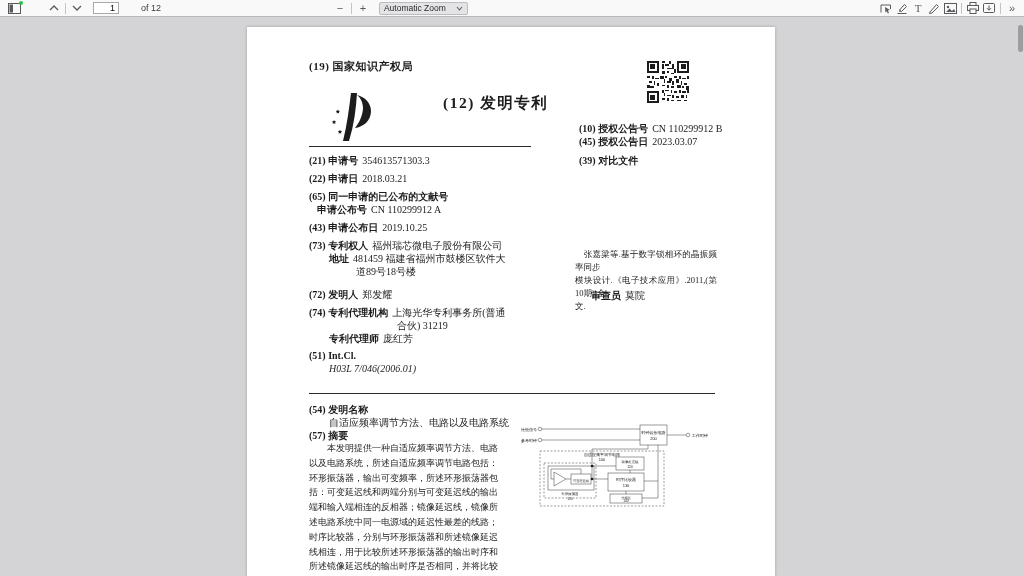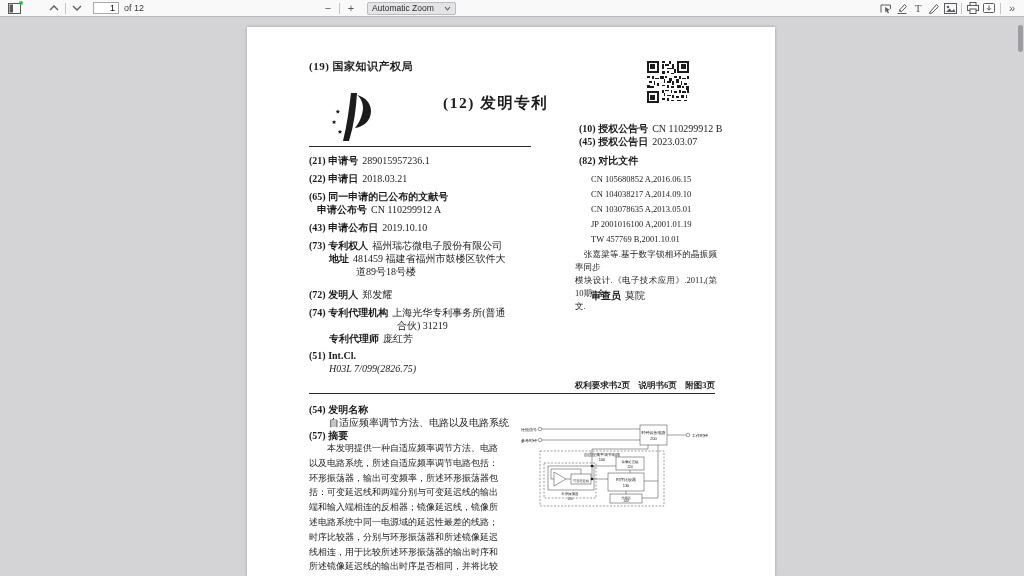--- a/index.html
+++ b/index.html
@@ -68,21 +68,21 @@
       <polyline points="1,5 5,1 9,5" fill="none" stroke="#5a5a5e" stroke-width="1.3"></polyline>
     </svg>
   </div>
   <div class="tb-sep"></div>
   <div class="tb-btn">
     <svg class="icon-svg" width="10" height="6" viewBox="0 0 10 6">
       <polyline points="1,1 5,5 9,1" fill="none" stroke="#5a5a5e" stroke-width="1.3"></polyline>
     </svg>
   </div>
   <input class="page-input" style="margin-left: 8px;" value="1">
-  <span style="margin-left:5px">of 12</span>
+  <span style="margin-left:22px">of 12</span>
 
   <div style="flex:1"></div>
 
   <div class="tb-btn" style="font-size:11px;color:#5a5a5e">−</div>
   <div class="tb-sep"></div>
   <div class="tb-btn" style="font-size:11px;color:#5a5a5e">+</div>
   <div class="zoom-select" style="margin-left:8px">
     <span>Automatic Zoom</span>
     <svg width="7" height="5" viewBox="0 0 7 5">
       <polyline points="1,1 3.5,4 6,1" fill="none" stroke="#5a5a5e" stroke-width="1.1"></polyline>
@@ -227,33 +227,33 @@
   <div class="abs doc-line" style="left:332px; top:95px">
     <span class="lab">(10) 授权公告号</span><span>CN 110299912 B</span>
   </div>
   <div class="abs doc-line" style="left:332px; top:108px">
     <span class="lab">(45) 授权公告日</span><span>2023.03.07</span>
   </div>
 
   <div class="abs rule" style="left:62px; top:119px; width:222px"></div>
 
   <div class="abs doc-line" style="left:62px; top:127px">
-    <span class="lab">(21) 申请号</span><span>289015957236.1</span>
+    <span class="lab">(21) 申请号</span><span>354613571303.3</span>
   </div>
   <div class="abs doc-line" style="left:62px; top:145px">
     <span class="lab">(22) 申请日</span><span>2018.03.21</span>
   </div>
   <div class="abs doc-line" style="left:62px; top:163px">
     <span class="lab">(65) 同一申请的已公布的文献号</span>
   </div>
   <div class="abs doc-line" style="left:70px; top:176px">
     <span class="lab">申请公布号</span><span>CN 110299912 A</span>
   </div>
   <div class="abs doc-line" style="left:62px; top:194px">
-    <span class="lab">(43) 申请公布日</span><span>2019.10.10</span>
+    <span class="lab">(43) 申请公布日</span><span>2019.10.25</span>
   </div>
   <div class="abs doc-line" style="left:62px; top:212px">
     <span class="lab">(73) 专利权人</span><span>福州瑞芯微电子股份有限公司</span>
   </div>
   <div class="abs doc-line" style="left:82px; top:225px">
     <span class="lab">地址</span><span>481459 福建省福州市鼓楼区软件大</span>
   </div>
   <div class="abs doc-line" style="left:109px; top:238px">
     <span>道89号18号楼</span>
   </div>
@@ -266,39 +266,33 @@
   <div class="abs doc-line" style="left:150px; top:292px">
     <span>合伙) 31219</span>
   </div>
   <div class="abs doc-line" style="left:82px; top:305px">
     <span class="lab">专利代理师</span><span>庞红芳</span>
   </div>
   <div class="abs doc-line" style="left:62px; top:323px">
     <span class="lab">(51) Int.Cl.</span>
   </div>
   <div class="abs doc-line ipc" style="left:82px; top:336px">
-    <span>H03L 7/099(2826.75)</span>
+    <span>H03L 7/046(2006.01)</span>
   </div>
 
   <div class="abs doc-line" style="left:332px; top:127px">
-    <span class="lab">(82) 对比文件</span>
-  </div>
-  <div class="abs citations pre" style="left:344px; top:145px">CN 105680852 A,2016.06.15
-CN 104038217 A,2014.09.10
-CN 103078635 A,2013.05.01
-JP 2001016100 A,2001.01.19
-TW 457769 B,2001.10.01</div>
+    <span class="lab">(39) 对比文件</span>
+  </div>
   <div class="abs article pre" style="left:328px; top:221px">　张嘉梁等.基于数字锁相环的晶振频率同步
 模块设计.《电子技术应用》.2011,(第10期),全
 文.</div>
   <div class="abs doc-line" style="left:344px; top:262px">
     <span class="lab">审查员</span><span>莫院</span>
   </div>
 
-  <div class="abs pages-line" style="left:250px; top:353px; width:218px">权利要求书2页　说明书6页　附图3页</div>
   <div class="abs rule" style="left:62px; top:366px; width:406px"></div>
 
   <div class="abs doc-line" style="left:62px; top:376px">
     <span class="lab">(54) 发明名称</span>
   </div>
   <div class="abs doc-line" style="left:82px; top:389px">
     <span>自适应频率调节方法、电路以及电路系统</span>
   </div>
   <div class="abs doc-line" style="left:62px; top:402px">
     <span class="lab">(57) 摘要</span>

